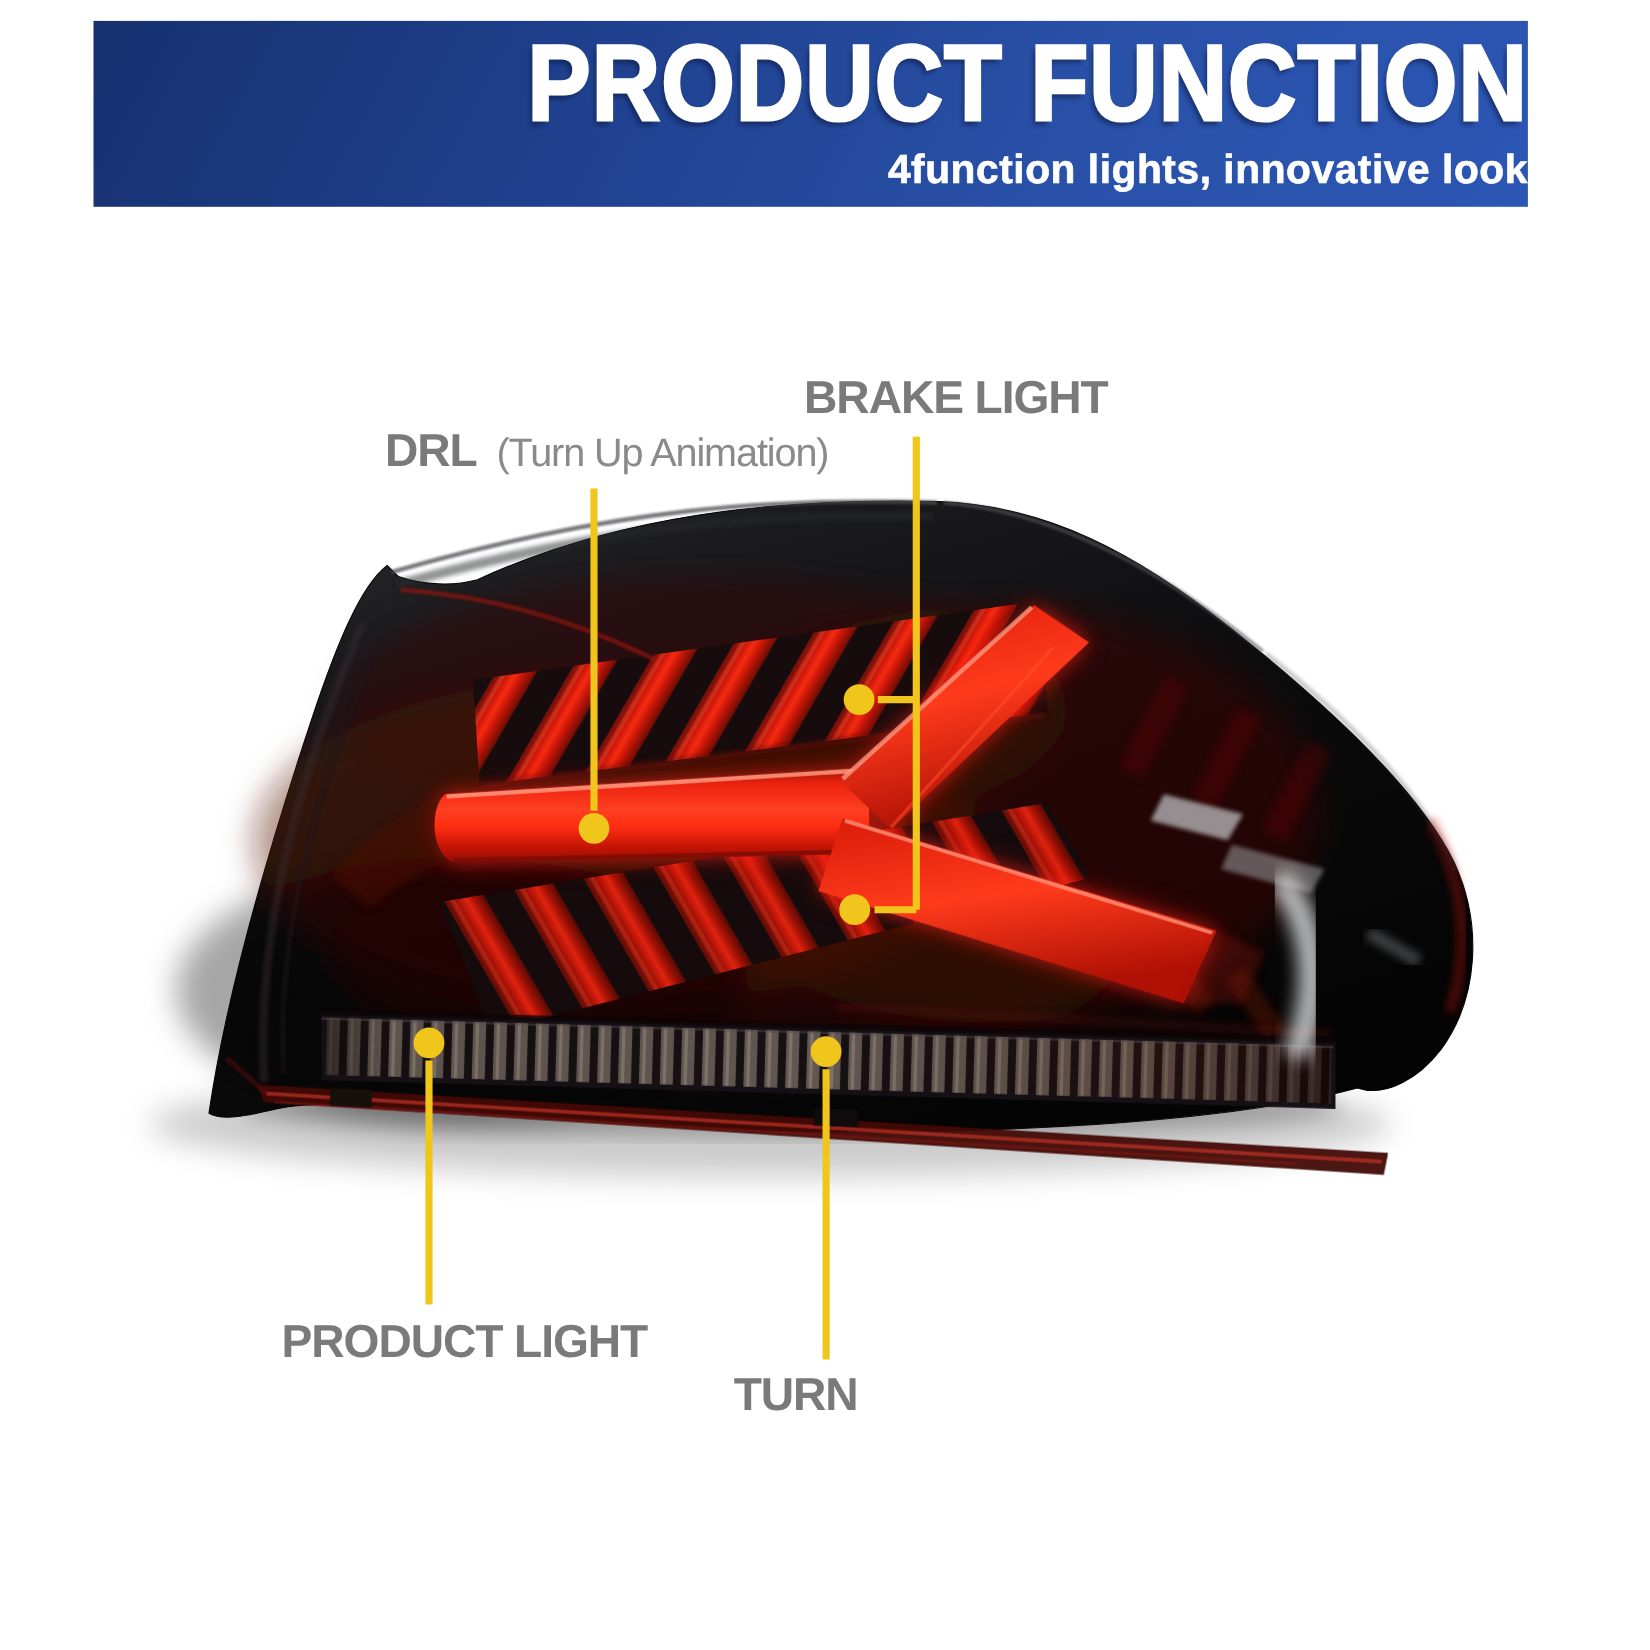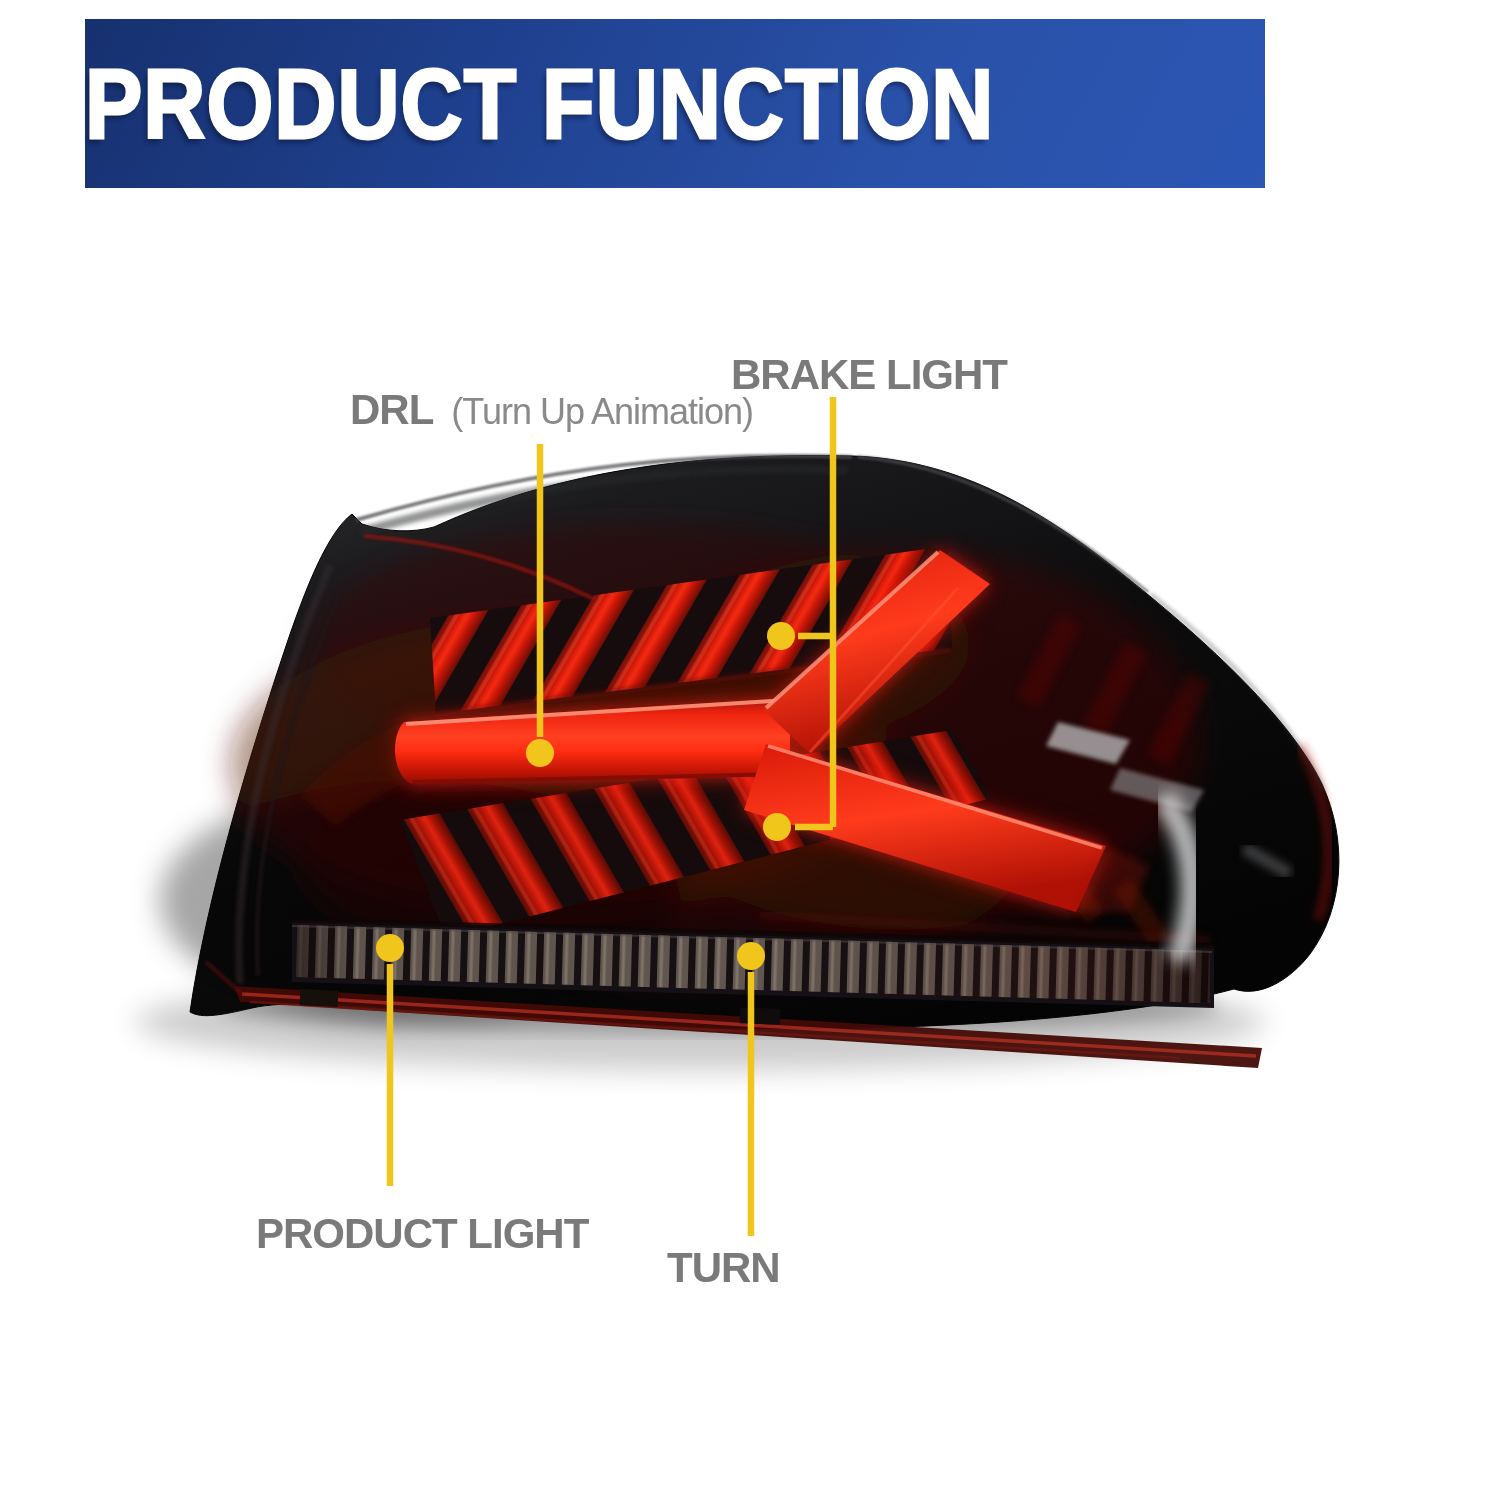--- a/index.html
+++ b/index.html
@@ -2,37 +2,37 @@
 <html style="--header_blue_dark: #17316F; --header_blue_light: #2C56B4; --callout_yellow: #F0C51C; --label_gray: #7A7A7A; --note_gray: #8A8A8A; --led_red_bright: #FF2D12; --led_red_deep: #8E0E03; --lamp_black: #0A0A0B; --strip_gray: #695D55; --background_white: #FFFFFF;"><head>
 <meta charset="utf-8">
 <style>
   html,body{margin:0;padding:0;background:#ffffff;}
   .canvas{
     position:relative;width:1500px;height:1500px;overflow:hidden;
     background:#ffffff;font-family:"Liberation Sans",sans-serif;
   }
   
   .banner{
-    position:absolute;left:85px;top:19px;width:1180px;height:169px;
+    position:absolute;left:85px;top:19px;width:1304px;height:169px;
     background:linear-gradient(118deg,var(--header_blue_dark) 0%,#1e3f8c 32%,#2951a8 68%,var(--header_blue_light) 100%);
-    display:flex;flex-direction:column;align-items:flex-start;justify-content:center;
+    display:flex;flex-direction:column;align-items:flex-end;justify-content:center;
   }
   .banner .title{
     color:#ffffff;font-size:86px;font-weight:700;letter-spacing:1px;line-height:1;
     transform:scaleY(1.14);-webkit-text-stroke:2.5px #ffffff;
     text-shadow:-3px 4px 4px rgba(8,15,45,.45);white-space:nowrap;
   }
   .banner .subtitle{
     margin-top:14px;color:#ffffff;font-size:37px;font-weight:700;letter-spacing:.5px;
     -webkit-text-stroke:.6px #ffffff;white-space:nowrap;
   }
   
   .lbl{
     position:absolute;color:var(--label_gray);font-weight:700;font-size:42px;
-    letter-spacing:-1px;white-space:nowrap;line-height:1;margin-top:14px;
+    letter-spacing:-1px;white-space:nowrap;line-height:1;
   }
   .lbl-row{position:absolute;display:flex;align-items:baseline;white-space:nowrap;line-height:1;}
   .lbl-row .strong{color:var(--label_gray);font-weight:700;font-size:42px;letter-spacing:-1px;}
   .lbl-row .note{color:var(--note_gray);font-weight:400;font-size:36px;letter-spacing:-1px;margin-left:18px;}
   #brake-label{left:731px;top:340px;}
   #drl-row{left:350px;top:389px;}
   #reverse-label{left:256px;top:1199px;}
   #turn-row{left:667px;top:1247px;}
   #turn-row .note{margin-left:24px;}
   
@@ -40,20 +40,21 @@
   .callout-line{stroke:var(--callout_yellow);stroke-width:6.5;fill:none;}
   .callout-dot{fill:var(--callout_yellow);stroke:none;}
 </style>
 </head>
 <body>
 
 <div class="canvas">
 
   <div class="banner">
     <div class="title">PRODUCT FUNCTION</div>
+    <div class="subtitle">4function lights, innovative look</div>
   </div>
 
   <svg class="scene" viewBox="0 0 1500 1500">
     <defs>
       <linearGradient id="bodyG" x1="0" y1="0" x2="0.6" y2="1">
         <stop offset="0" stop-color="#323236"></stop>
         <stop offset="0.22" stop-color="#1b1b1e"></stop>
         <stop offset="0.55" stop-color="#0c0c0d"></stop>
         <stop offset="1" stop-color="#040404"></stop>
       </linearGradient>

